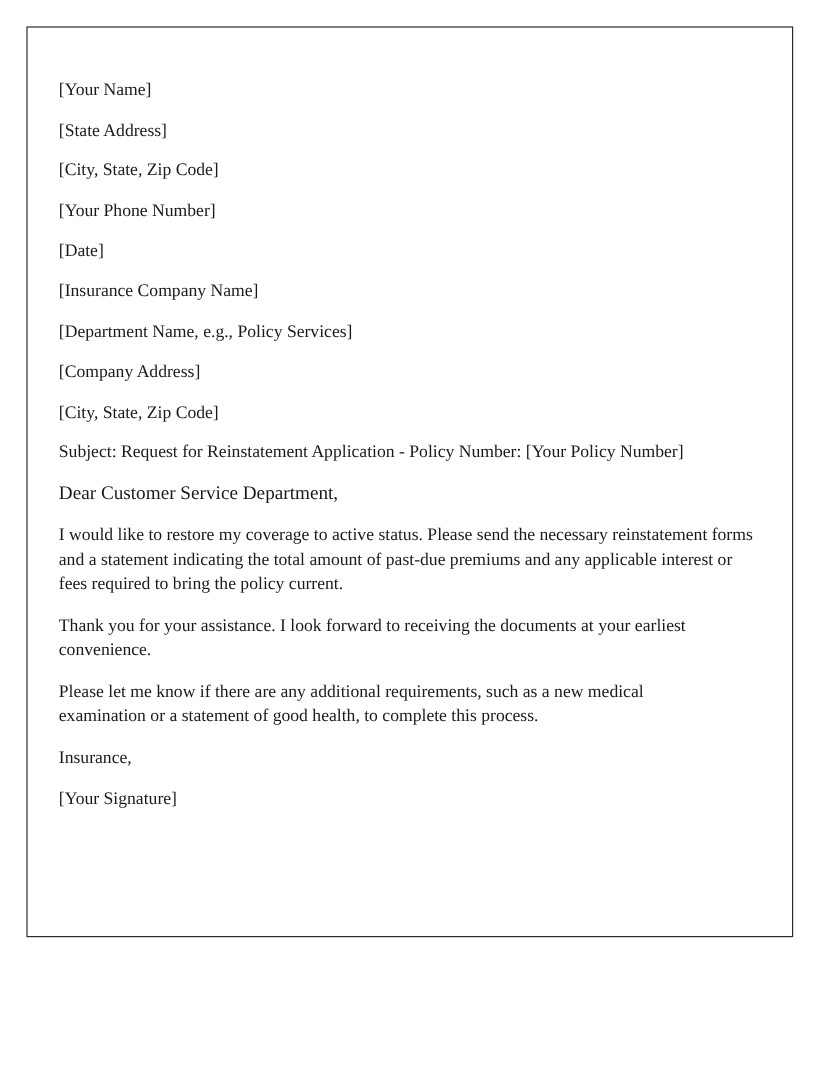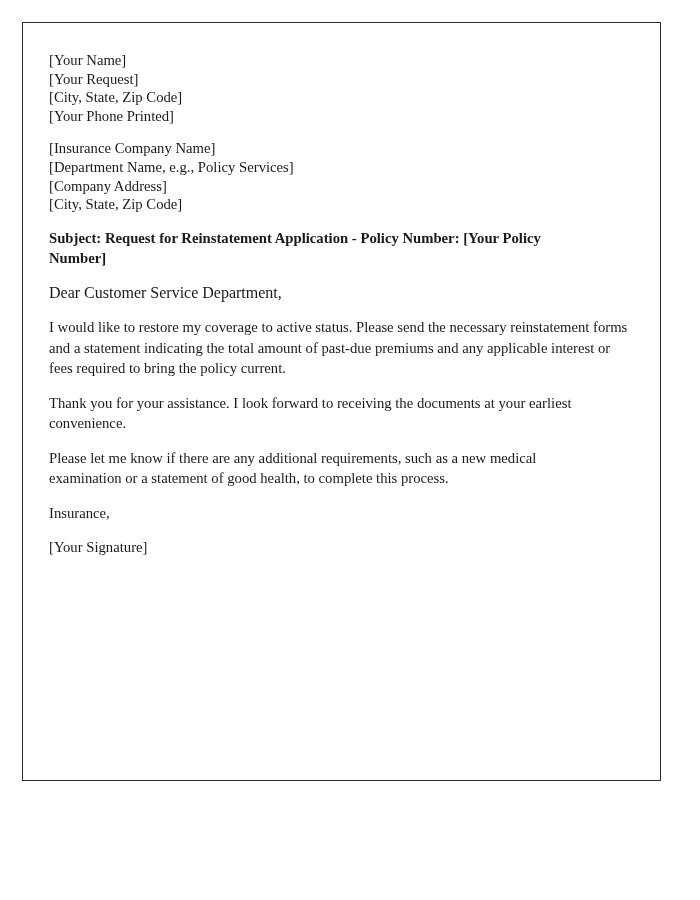--- a/index.html
+++ b/index.html
@@ -30,31 +30,32 @@
     top: 28px;
     width: 581px;
   }
   .block {
     margin: 0 0 14px 0;
   }
   .line {
     font-size: 14.7px;
     line-height: 18.6px;
     white-space: pre-wrap;
+    margin-top: 15px;
   }
   .para {
     font-size: 14.7px;
     line-height: 20.5px;
     margin: 0 0 14px 0;
     text-align: left;
   }
   .subject {
     font-size: 14.7px;
     line-height: 20.5px;
-    font-weight: bold;
+    font-weight: normal;
     margin: 0 0 14px 0;
     width: 551px;
   }
   .salutation {
     font-size: 16px;
     line-height: 20.5px;
     margin: 0 0 14px 0;
   }
   .sig-line {
     font-size: 14.7px;
@@ -73,25 +74,28 @@
   .w4 { width: 578px; }
 </style>
 </head>
 <body>
 
 <div class="page">
   <div class="letter">
 
     <div class="block addr-block">
       <div class="line">[Your Name]</div>
-      <div class="line">[Your Request]</div>
+      <div class="line">[State Address]</div>
       <div class="line">[City, State, Zip Code]</div>
-      <div class="line">[Your Phone Printed]</div>
+      <div class="line">[Your Phone Number]</div>
     </div>
 
+    <div class="block date-block">
+      <div class="line">[Date]</div>
+    </div>
 
     <div class="block addr-block">
       <div class="line">[Insurance Company Name]</div>
       <div class="line">[Department Name, e.g., Policy Services]</div>
       <div class="line">[Company Address]</div>
       <div class="line">[City, State, Zip Code]</div>
     </div>
 
     <div class="subject">Subject: Request for Reinstatement Application - Policy Number: [Your Policy Number]</div>
 

